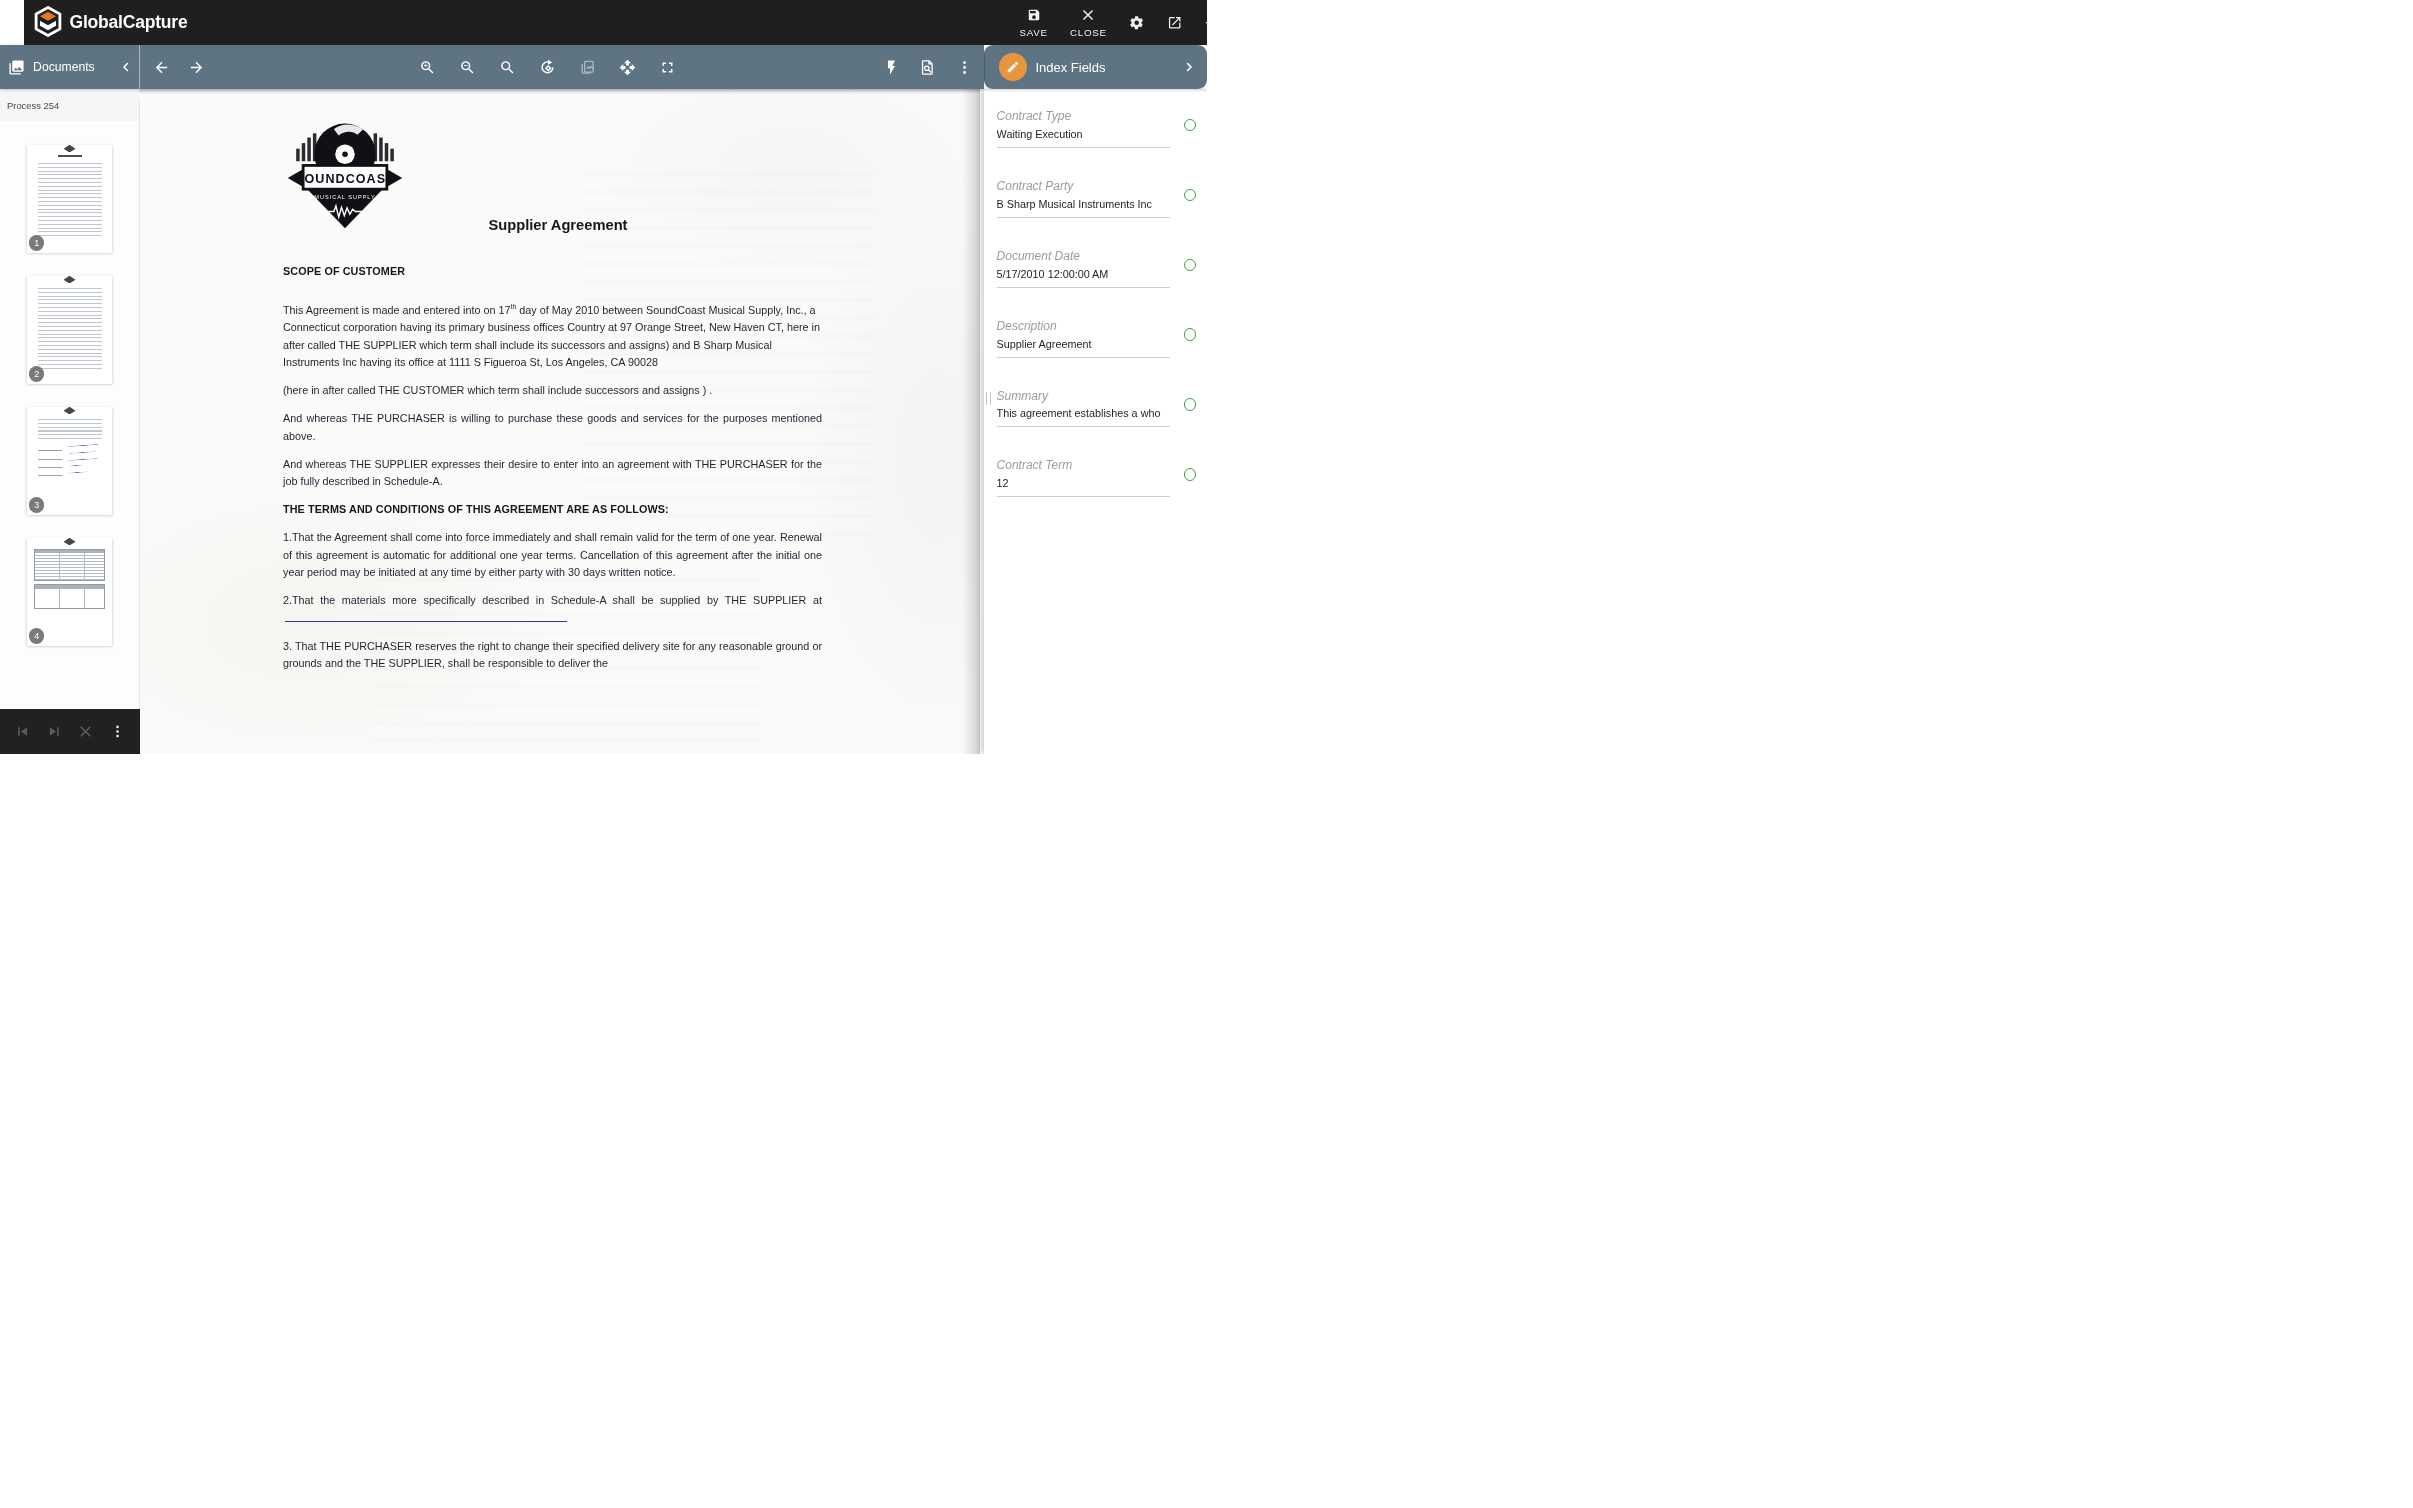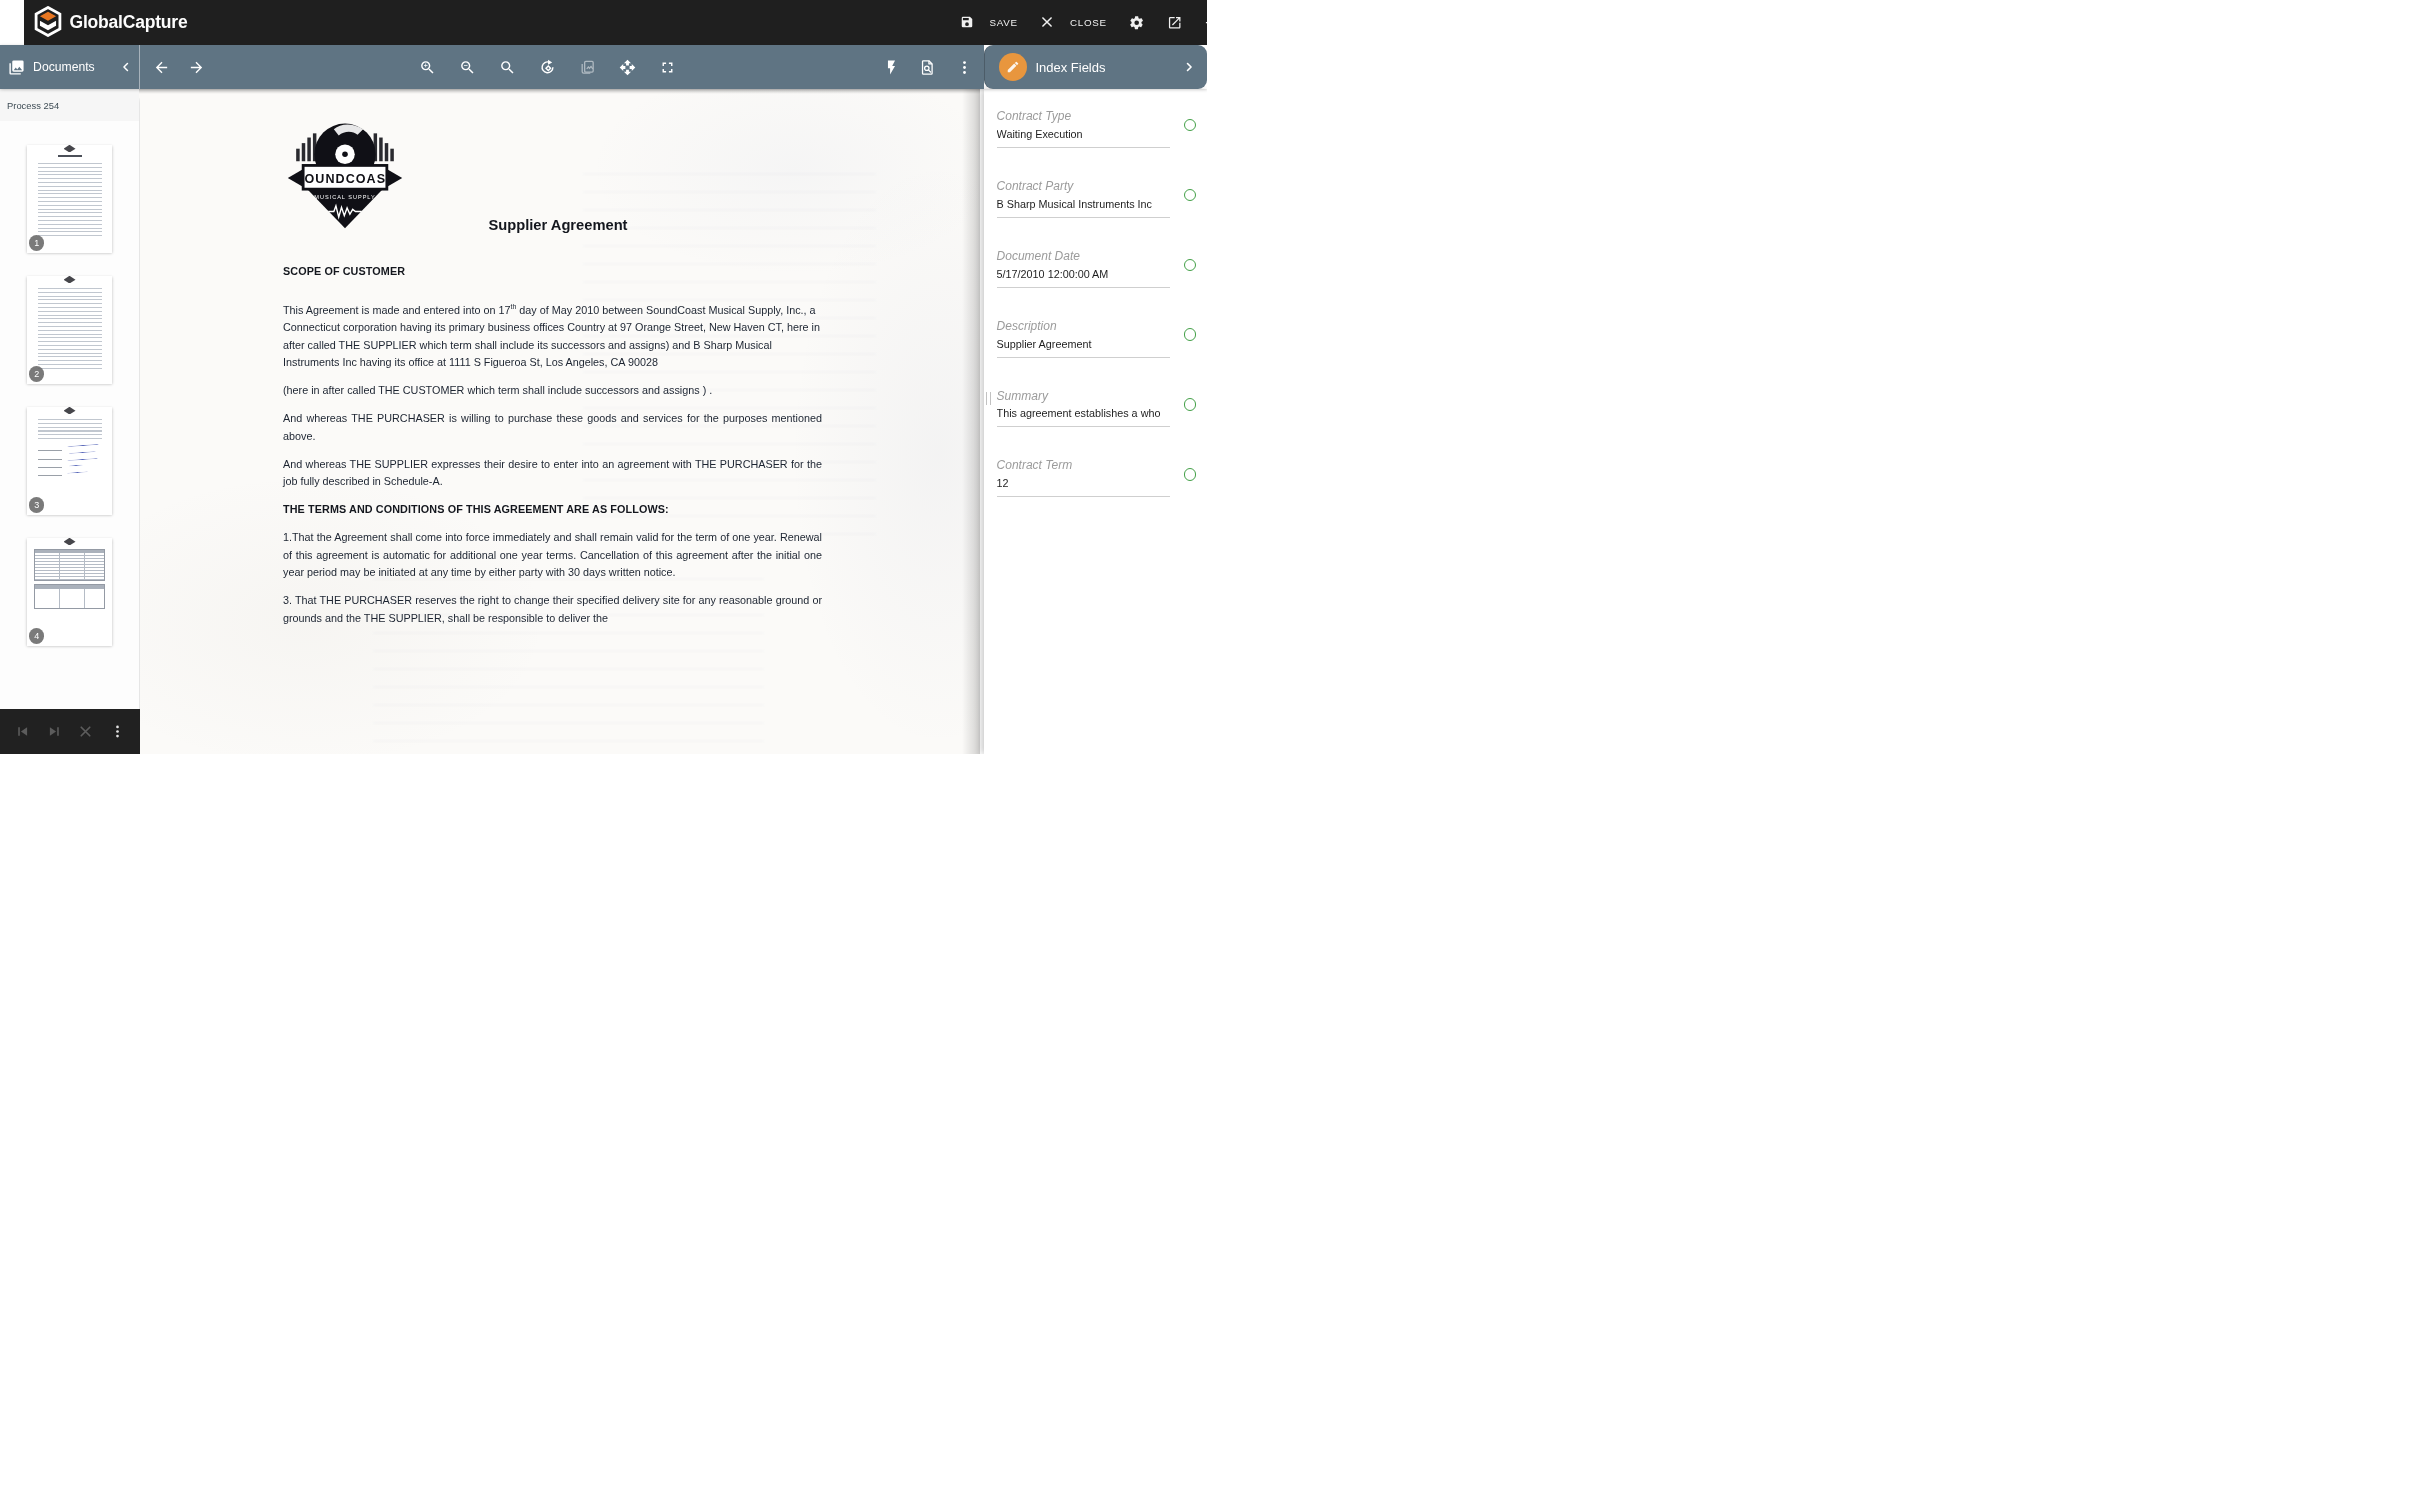--- a/index.html
+++ b/index.html
@@ -6,22 +6,22 @@
   html,body { width:1207px; height:754px; overflow:hidden; background:#fff;
               font-family:"Liberation Sans", sans-serif; }
   .stage { position:relative; width:1207px; height:754px; }
 
   
   .topbar { position:absolute; top:0; left:0; width:100%; height:45px;
             background:#1f1f1f; display:flex; align-items:center; color:#fff; z-index:30;margin-left:24px; }
   .brand { display:flex; align-items:center; gap:7.7px; padding-left:9.8px; }
   .brand-name { font-size:17.5px; font-weight:700; letter-spacing:-0.2px; color:#fdfdfd; }
   .topbar-actions { margin-left:auto; display:flex; align-items:center; gap:22.3px; padding-right:11.2px; }
-  .tb-btn { display:flex; align-items:center; gap:16px; font-size:9.8px; letter-spacing:0.7px;
-            color:#f0f0f0; cursor:pointer; user-select:none; }
+  .tb-btn { display:flex; align-items:center; gap:5px; font-size:9.8px; letter-spacing:0.7px;
+            color:#f0f0f0; cursor:pointer; user-select:none;flex-direction:column; }
   .i20 { width:14px; height:14px; display:block; }
   .i24 { width:17px; height:17px; display:block; }
   .i22 { width:15.4px; height:15.4px; display:block; }
 
   
   .toolbar { position:absolute; top:45px; left:0; width:100%; height:44px; display:flex;
              color:#fff; z-index:20; box-shadow:0 1.4px 3.5px rgba(0,0,0,.30); }
   .tb-docs { width:140px; background:#5f7483; display:flex; align-items:center;
              padding:0 5.6px 0 8.4px; border-right:0.7px solid rgba(255,255,255,.45); }
   .tb-docs .seg-label { font-size:12.2px; margin-left:7.7px; font-weight:400; }
@@ -377,20 +377,21 @@
     <div class="doc-title">Supplier Agreement</div>
 
     <div class="doc-body">
       <h3>SCOPE OF CUSTOMER</h3>
       <p><span>This Agreement is made and entered into on 17</span><sup>th</sup><span> day of May 2010 between SoundCoast Musical Supply, Inc., a Connecticut corporation having its primary business offices Country at 97 Orange Street, New Haven CT, here in after called THE SUPPLIER which term shall include its successors and assigns) and B Sharp Musical Instruments Inc having its office at 1111 S Figueroa St, Los Angeles, CA 90028</span></p>
       <p>(here in after called THE CUSTOMER which term shall include successors and assigns ) .</p>
       <p class="jp">And whereas THE PURCHASER is willing to purchase these goods and services for the purposes mentioned above.</p>
       <p class="jp">And whereas THE SUPPLIER expresses their desire to enter into an agreement with THE PURCHASER for the job fully described in Schedule-A.</p>
       <h4>THE TERMS AND CONDITIONS OF THIS AGREEMENT ARE AS FOLLOWS:</h4>
       <p class="jp">1.That the Agreement shall come into force immediately and shall remain valid for the term of one year. Renewal of this agreement is automatic for additional one year terms. Cancellation of this agreement after the initial one year period may be initiated at any time by either party with 30 days written notice.</p>
+      <p class="jp"><span>2.That the materials more specifically described in Schedule-A shall be supplied by THE SUPPLIER at</span><span class="blank-line"></span></p>
       <p class="jp">3. That THE PURCHASER reserves the right to change their specified delivery site for any reasonable ground or grounds and the THE SUPPLIER, shall be responsible to deliver the</p>
     </div>
   </div>
 
   <div class="index-panel">
     <div class="fields">
 
       <div class="field">
         <div class="f-label">Contract Type</div>
         <div class="f-value">Waiting Execution</div>

